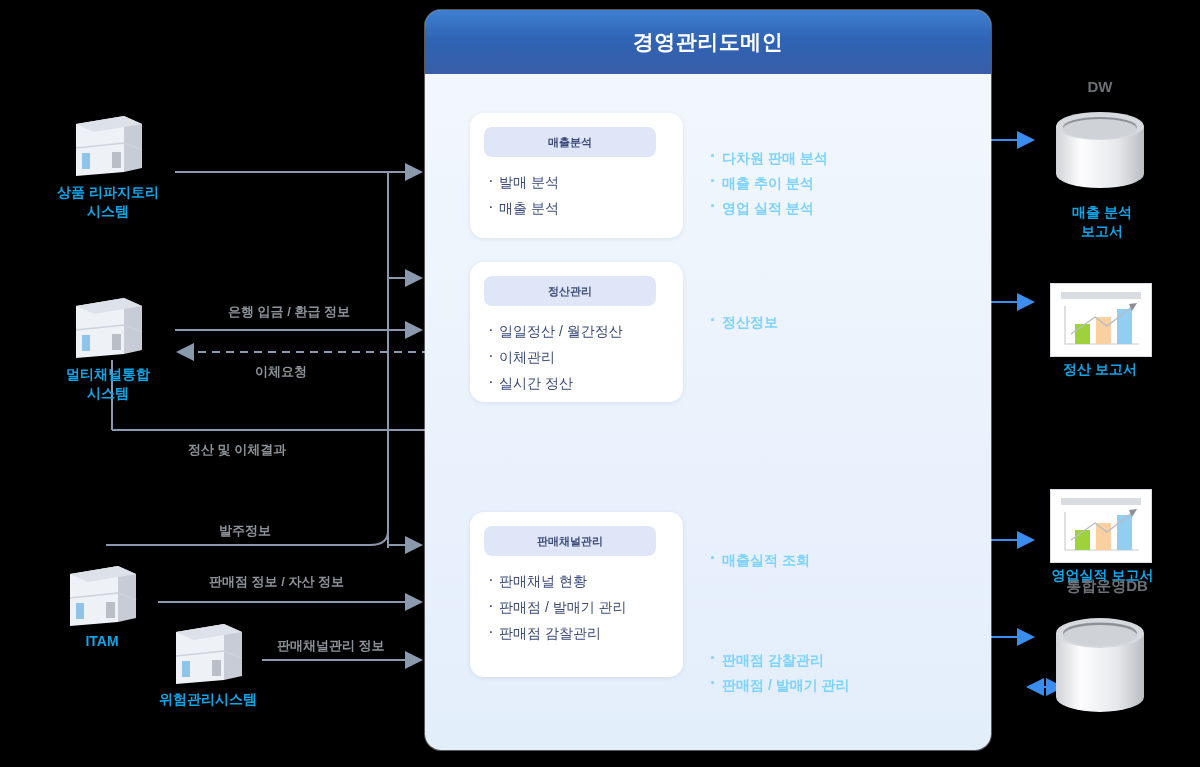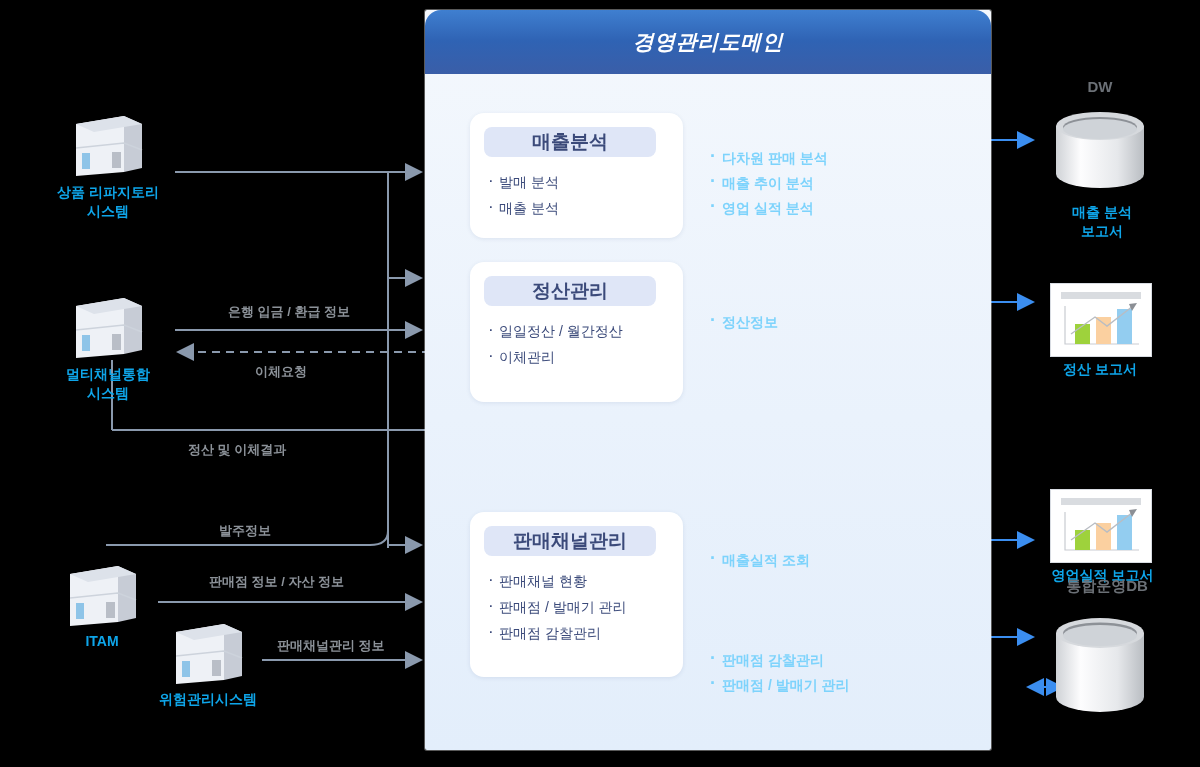--- a/index.html
+++ b/index.html
@@ -3,33 +3,33 @@
 <meta charset="utf-8">
 <style>
   html,body{margin:0;padding:0;background:#000;}
   body{width:1200px;height:767px;position:relative;overflow:hidden;
        font-family:"Liberation Sans","DejaVu Sans",sans-serif;}
   #stage{position:absolute;left:0;top:0;width:1200px;height:767px;background:#000;}
 
   
   .domain{position:absolute;left:425px;top:10px;width:566px;height:740px;
           background:linear-gradient(180deg,#f4f8fd 0%,#eaf2fc 55%,#e3eefb 100%);
-          border-radius:2px;box-shadow:0 0 0 1px rgba(255,255,255,.35);font-style:italic;}
+          border-radius:16px;box-shadow:0 0 0 1px rgba(255,255,255,.35);}
   .domain-header{position:absolute;left:0;top:0;width:100%;height:64px;
           border-radius:16px 16px 0 0;
           background:linear-gradient(180deg,#3f7fd0 0%,#2f63b4 48%,#3a5ea8 100%);
           display:flex;align-items:center;justify-content:center;}
   .domain-header span{color:#fff;font-size:21px;font-weight:bold;letter-spacing:.5px;}
 
   
   .module{position:absolute;background:#fff;border-radius:14px;
           box-shadow:0 1px 4px rgba(40,70,120,.10);}
   .module .m-title{margin:14px 27px 8px 14px;height:30px;border-radius:8px;
           background:#dfe6f7;display:flex;align-items:center;justify-content:center;
-          color:#3b4a7a;font-size:19px;font-weight:bold;}
+          color:#3b4a7a;font-size:11px;font-weight:bold;}
   .module ul{list-style:none;margin:0;padding:4px 0 0 18px;}
   .module li{color:#3b4a7a;font-size:14px;line-height:26px;position:relative;padding-left:11px;}
   .module li:before{content:"·";position:absolute;left:0;top:-1px;font-size:17px;color:#3b4a7a;}
 
   .mod1{left:470px;top:113px;width:213px;height:125px;}
   .mod2{left:470px;top:262px;width:213px;height:140px;}
   .mod3{left:470px;top:512px;width:213px;height:165px;}
 
   
   .outgrp{position:absolute;}
@@ -125,20 +125,21 @@
       <li>발매 분석</li>
       <li>매출 분석</li>
     </ul>
   </div>
 
   <div class="module mod2">
     <div class="m-title">정산관리</div>
     <ul>
       <li>일일정산 / 월간정산</li>
       <li>이체관리</li>
+      <li>실시간 정산</li>
     </ul>
   </div>
 
   <div class="module mod3">
     <div class="m-title">판매채널관리</div>
     <ul>
       <li>판매채널 현황</li>
       <li>판매점 / 발매기 관리</li>
       <li>판매점 감찰관리</li>
     </ul>

